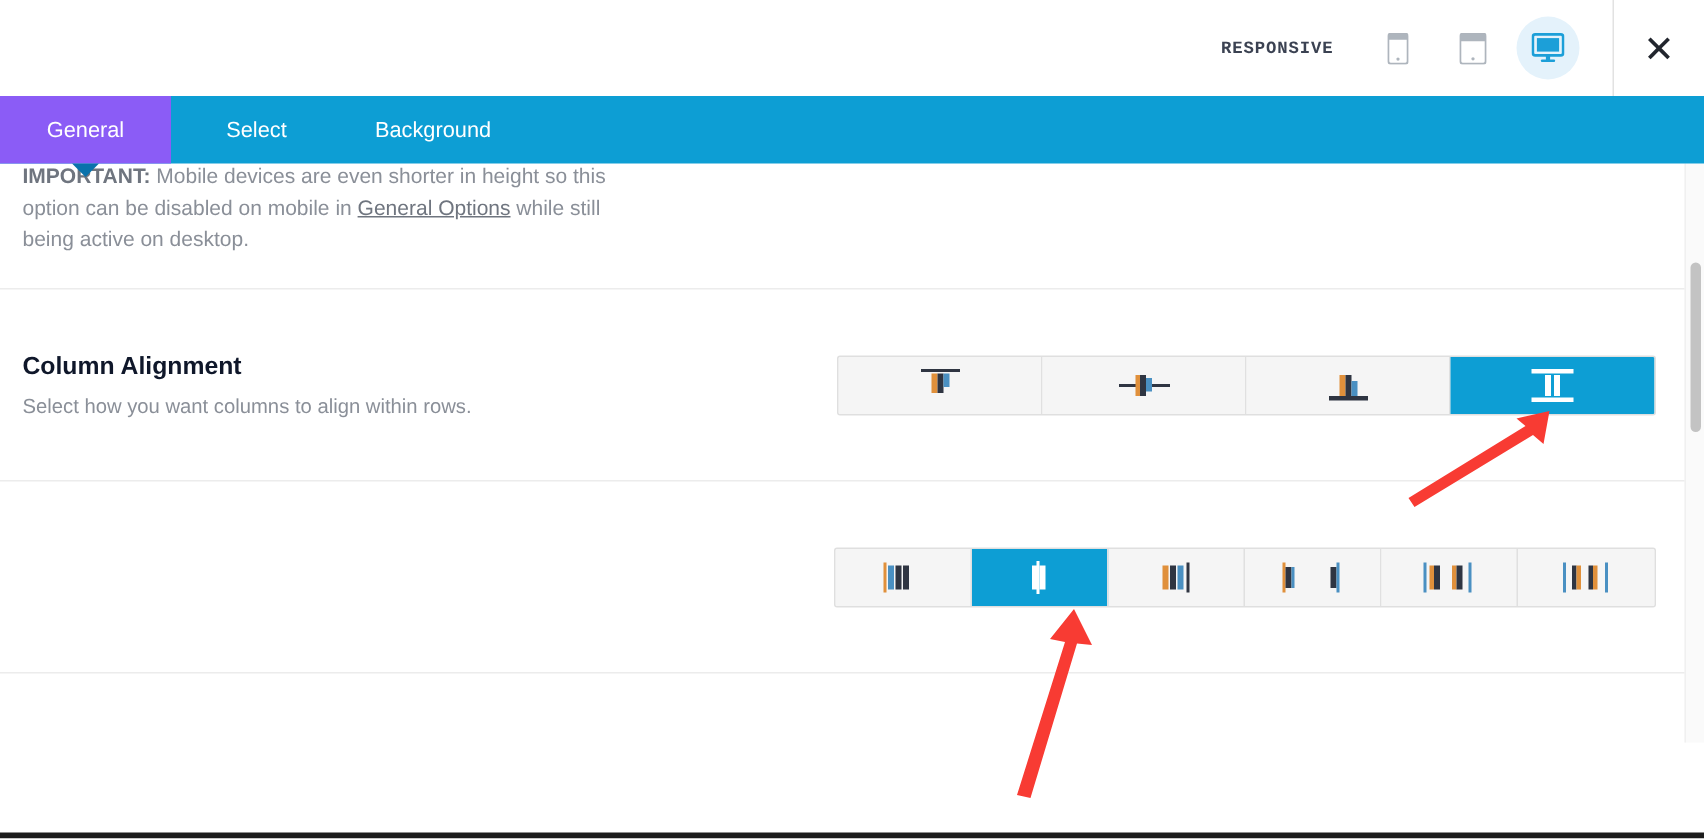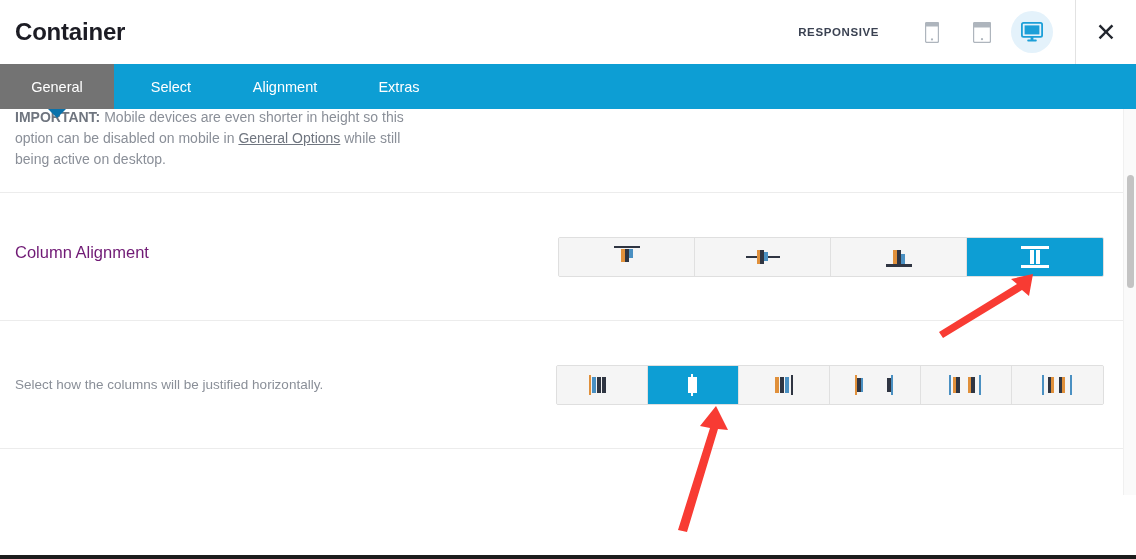--- a/index.html
+++ b/index.html
@@ -35,21 +35,22 @@
     margin-left: auto;
     display: flex;
     align-items: center;
     height: 100%;
   }
   .responsive-label {
     font-size: 11.5px;
     font-weight: bold;
     letter-spacing: 0.6px;
     color: #3b4252;
-    margin-right: 28px;
+    margin-right: 18px;
+    font-family: Liberation Mono, monospace;
   }
   .device-btn {
     width: 42px;
     height: 42px;
     border-radius: 50%;
     display: flex;
     align-items: center;
     justify-content: center;
     margin: 0 4px;
     cursor: pointer;
@@ -87,21 +88,21 @@
     padding: 0 22px;
     display: flex;
     align-items: center;
     justify-content: center;
     color: #ffffff;
     font-size: 14.5px;
     cursor: pointer;
     box-sizing: border-box;
   }
   .tab.active {
-    background: #737373;
+    background: #8b5cf6;
     position: relative;
     font-weight: normal;
   }
   .tab.active::after {
     content: "";
     position: absolute;
     bottom: -9px;
     left: 50%;
     transform: translateX(-50%);
     width: 0;
@@ -139,22 +140,22 @@
     border-top: 1px solid #ececec;
     display: flex;
     align-items: center;
     padding: 0 32px 0 15px;
     box-sizing: border-box;
     min-height: 128px;
   }
   .row-labels { width: 540px; }
   .row-title {
     font-size: 16.5px;
-    font-weight: normal;
-    color: #701a75;
+    font-weight: bold;
+    color: #0f172a;
     margin-bottom: 9px;
   }
   .row-desc {
     font-size: 13.5px;
     color: #8a8f98;
   }
   .row-control {
     margin-left: auto;
     display: flex;
   }
@@ -223,21 +224,20 @@
     position: absolute;
     left: 0; bottom: 0;
     width: 1136px; height: 4px;
     background: #1c1c1c;
   }
 </style>
 </head>
 <body>
 
 <div class="header">
-  <div class="title">Container</div>
 
   <div class="header-right">
     <div class="responsive-label">RESPONSIVE</div>
 
     <div class="device-btn">
       <svg width="14" height="21" viewBox="0 0 14 21">
         <rect x="0.5" y="0.5" width="13" height="20" rx="1.6" fill="none" stroke="#aeb5bd" stroke-width="1.4"></rect>
         <rect x="0.5" y="0.5" width="13" height="4" fill="#aeb5bd" stroke="none"></rect>
         <circle cx="7" cy="17.4" r="1.1" fill="#aeb5bd"></circle>
       </svg>
@@ -267,36 +267,34 @@
 </div>
 
 <div class="tabs">
   <div class="tab active">
     <span>General</span>
   </div>
   <div class="tab">
     <span>Select</span>
   </div>
   <div class="tab">
-    <span>Alignment</span>
-  </div>
-  <div class="tab">
-    <span>Extras</span>
+    <span>Background</span>
   </div>
 </div>
 
 <div class="body-area">
 
   <div class="notice">
     <b>IMPORTANT:</b><span> Mobile devices are even shorter in height so this option can be disabled on mobile in </span><a href="#">General Options</a><span> while still being active on desktop.</span>
   </div>
 
   <div class="row">
     <div class="row-labels">
       <div class="row-title">Column Alignment</div>
+      <div class="row-desc">Select how you want columns to align within rows.</div>
     </div>
     <div class="row-control">
       <div class="btn-group align-group">
 
         <div class="opt">
           <div class="ic" style="width:26px;height:22px;">
             <div class="cap" style="left:0;top:0;width:26px;height:2.6px;"></div>
             <div class="bar b2" style="left:7px;top:3.5px;width:4px;height:13px;"></div>
             <div class="bar" style="left:11px;top:3.5px;width:4px;height:13px;"></div>
             <div class="bar b3" style="left:15px;top:3.5px;width:4px;height:9px;"></div>
@@ -329,21 +327,20 @@
             <div class="cap" style="left:0;top:19px;width:28px;height:3px;"></div>
           </div>
         </div>
 
       </div>
     </div>
   </div>
 
   <div class="row">
     <div class="row-labels">
-      <div class="row-desc">Select how the columns will be justified horizontally.</div>
     </div>
     <div class="row-control">
       <div class="btn-group justify-group">
 
         <div class="opt">
           <div class="ic" style="width:26px;height:22px;">
             <div class="bar b2" style="left:0;top:1px;width:2px;height:20px;"></div>
             <div class="bar b3" style="left:3px;top:3px;width:4px;height:16px;"></div>
             <div class="bar" style="left:8px;top:3px;width:4px;height:16px;"></div>
             <div class="bar" style="left:13px;top:3px;width:4px;height:16px;"></div>

